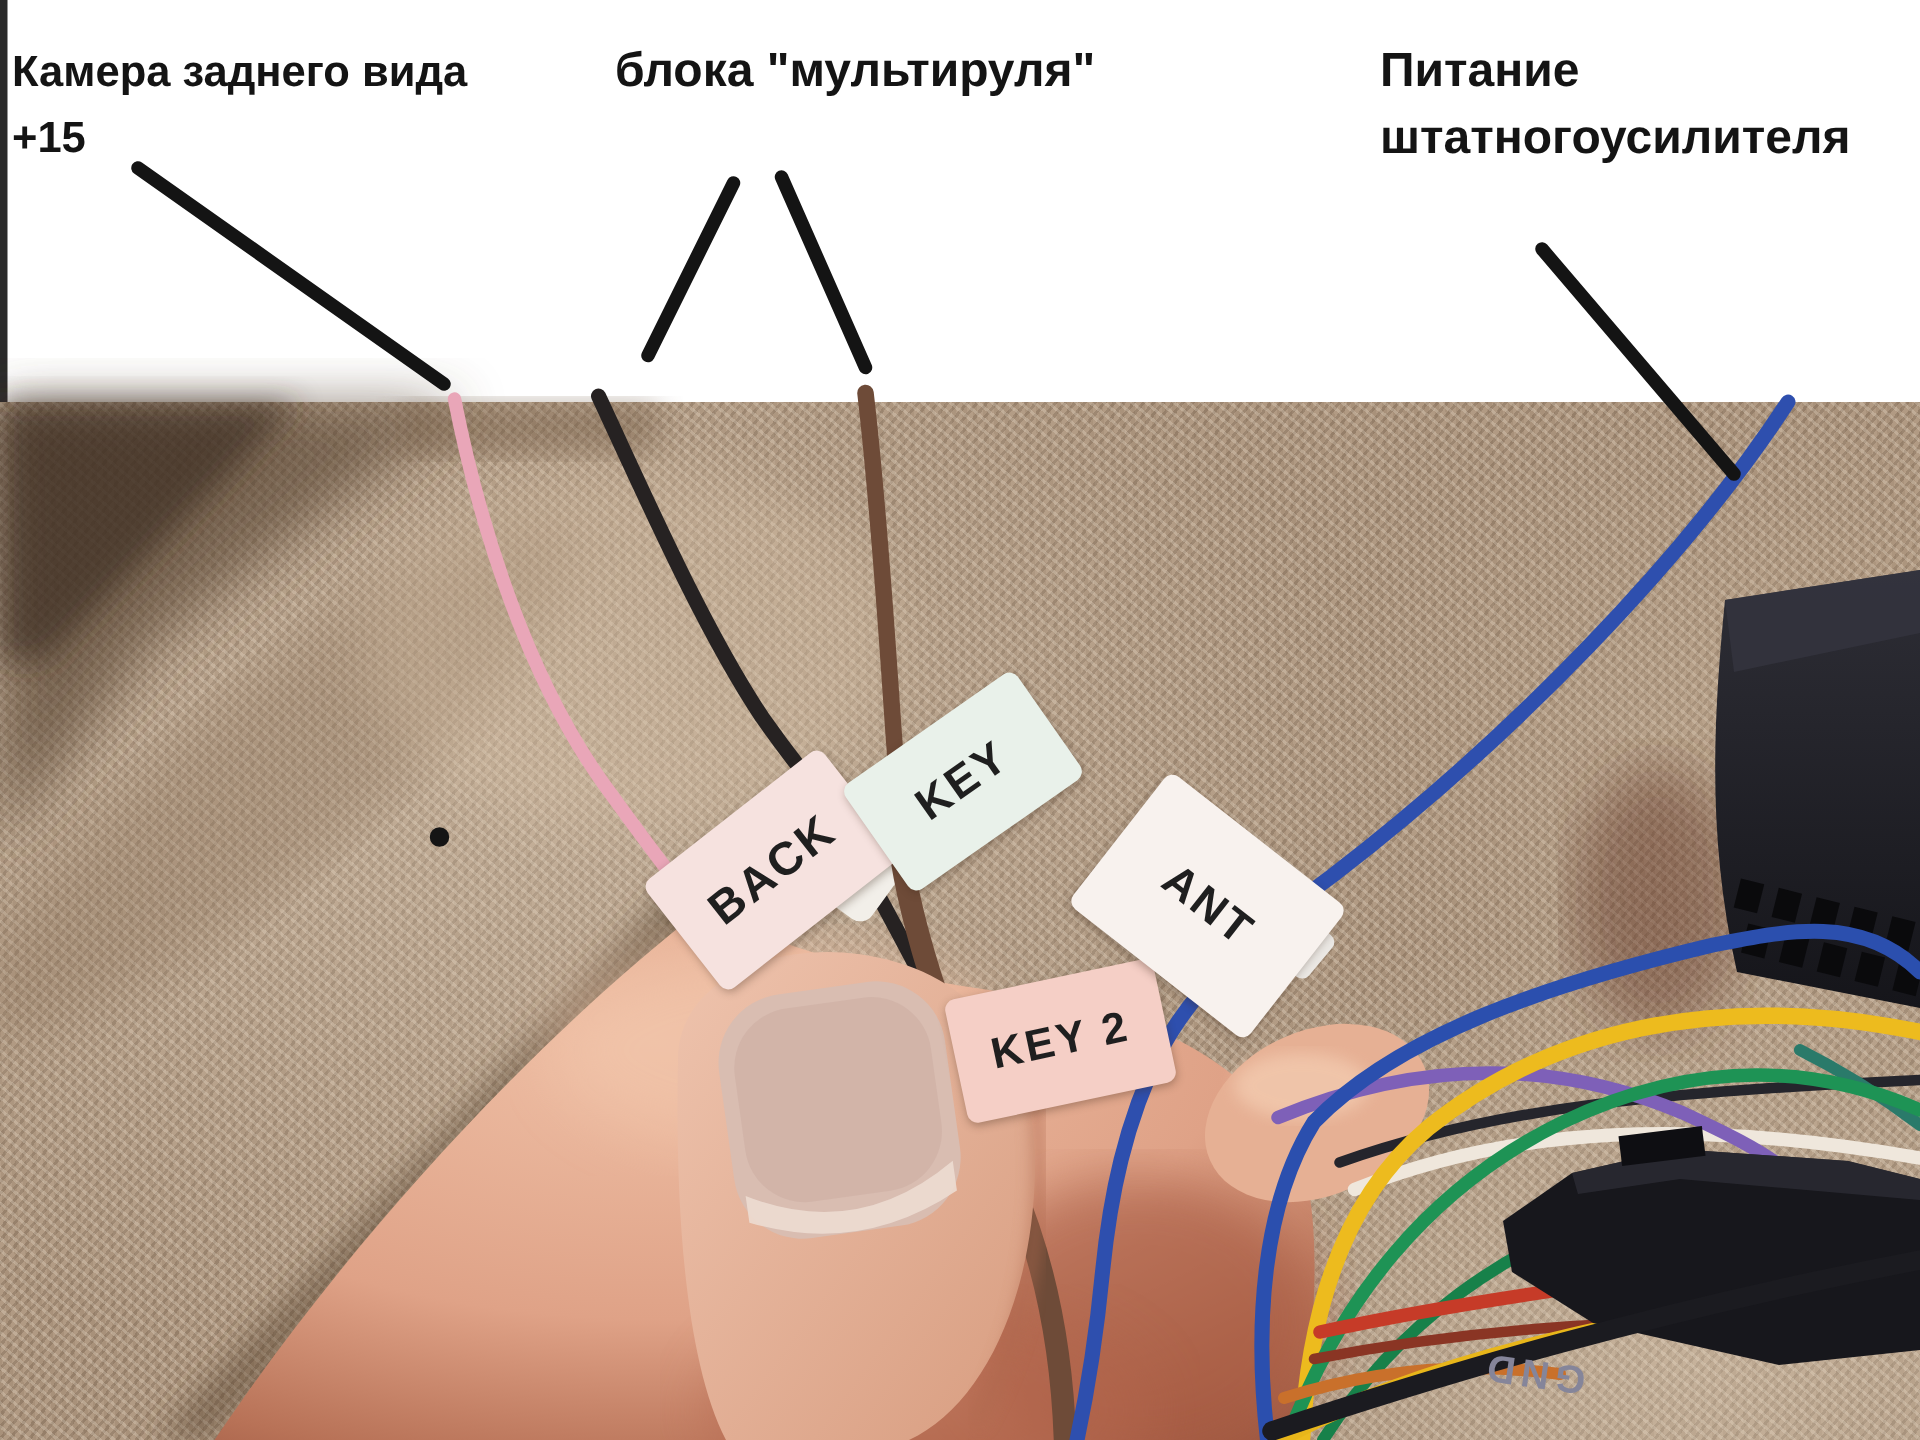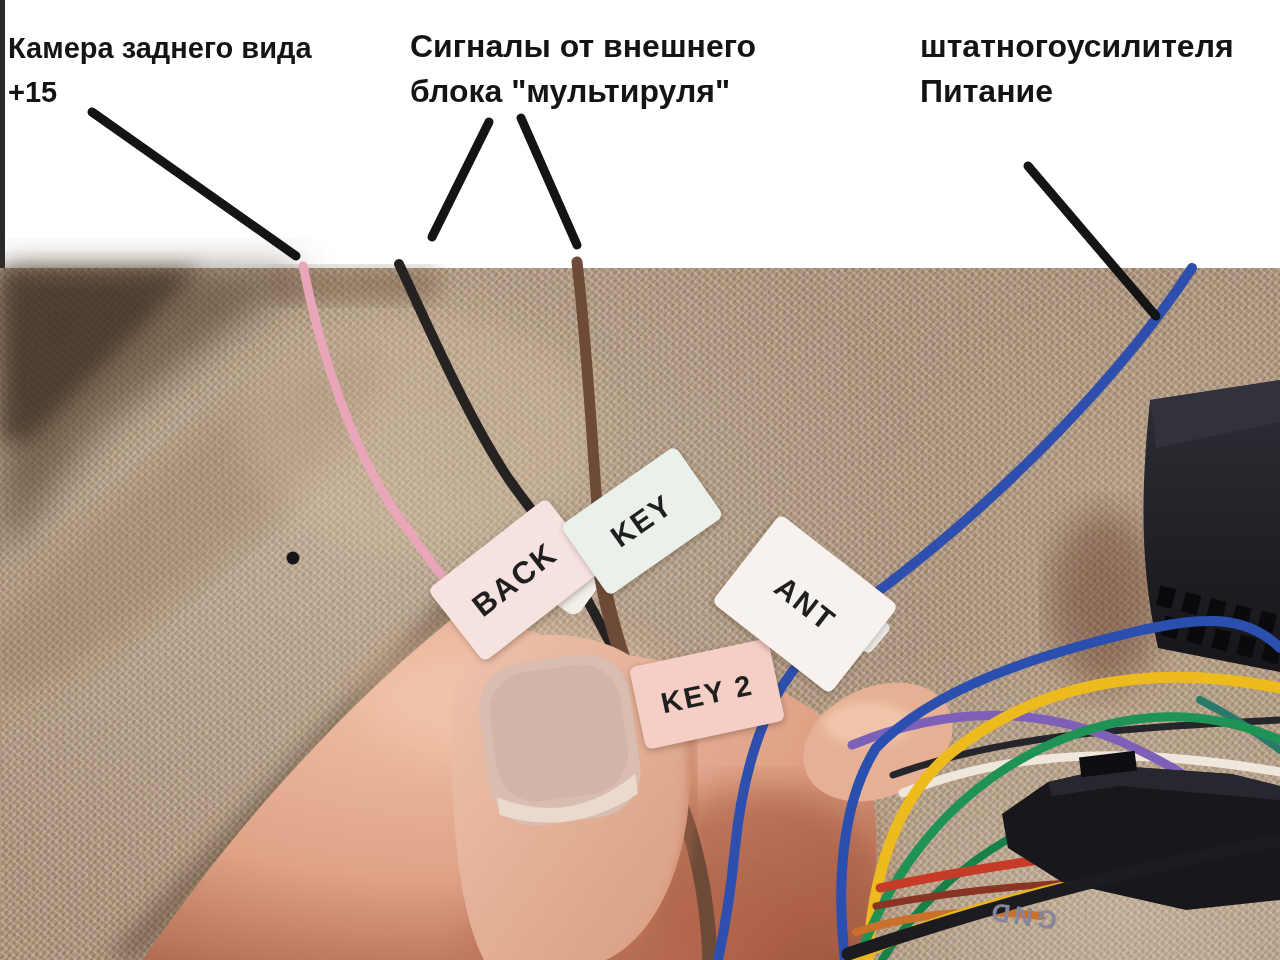--- a/index.html
+++ b/index.html
@@ -41,26 +41,25 @@
 
 <div class="canvas">
 
   <div class="band">
     <div class="band-edge"></div>
     <div class="note note-camera">
       <span>Камера заднего вида</span>
       <span>+15</span>
     </div>
     <div class="note note-steering">
-      <span>Сигналы от внешнего</span>
       <span>блока "мультируля"</span>
     </div>
     <div class="note note-antenna">
+      <span>Питание</span>
       <span>штатногоусилителя</span>
-      <span>Питание</span>
     </div>
   </div>
 
   <div class="photo"></div>
 
   <svg class="overlay" viewBox="0 0 1280 960">
     <defs>
       <filter id="b5">
           <feGaussianBlur stdDeviation="5"></feGaussianBlur>
         </filter>

